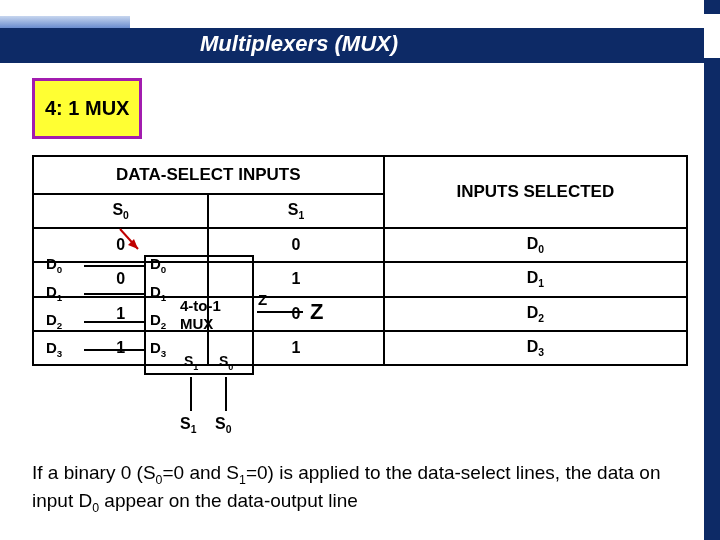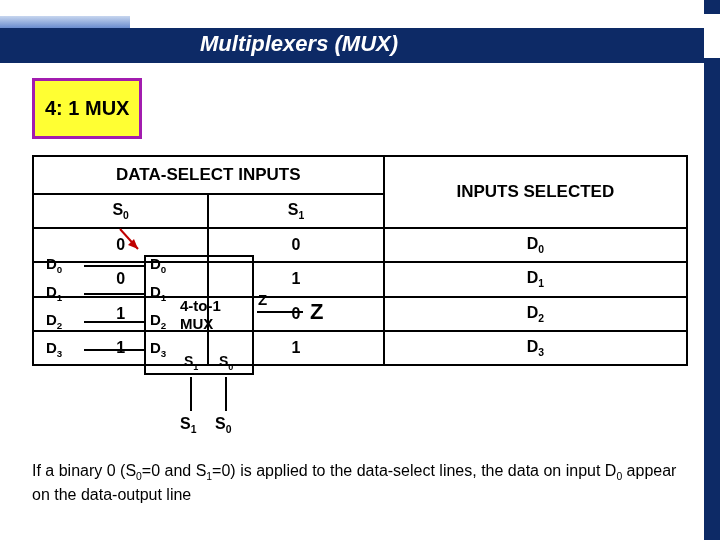--- a/index.html
+++ b/index.html
@@ -143,21 +143,21 @@
   .sel-wire {
     position: absolute;
     top: 132px; width: 2px; height: 34px;
     background: #000;
   }
   .sel-lbl-in { position: absolute; top: 108px; font-weight: bold; font-size: 14px; }
   .sel-lbl-out { position: absolute; top: 170px; font-weight: bold; font-size: 16px; }
   .bottom-text {
     position: absolute;
     top: 460px; left: 32px; right: 32px;
-    font-size: 16px;
+    font-size: 19px;
     line-height: 1.35;
   }
 </style>
 </head>
 <body>
 
 <div class="side-band"></div>
 
 <div class="header-band">
   <div class="header-accent"></div>

